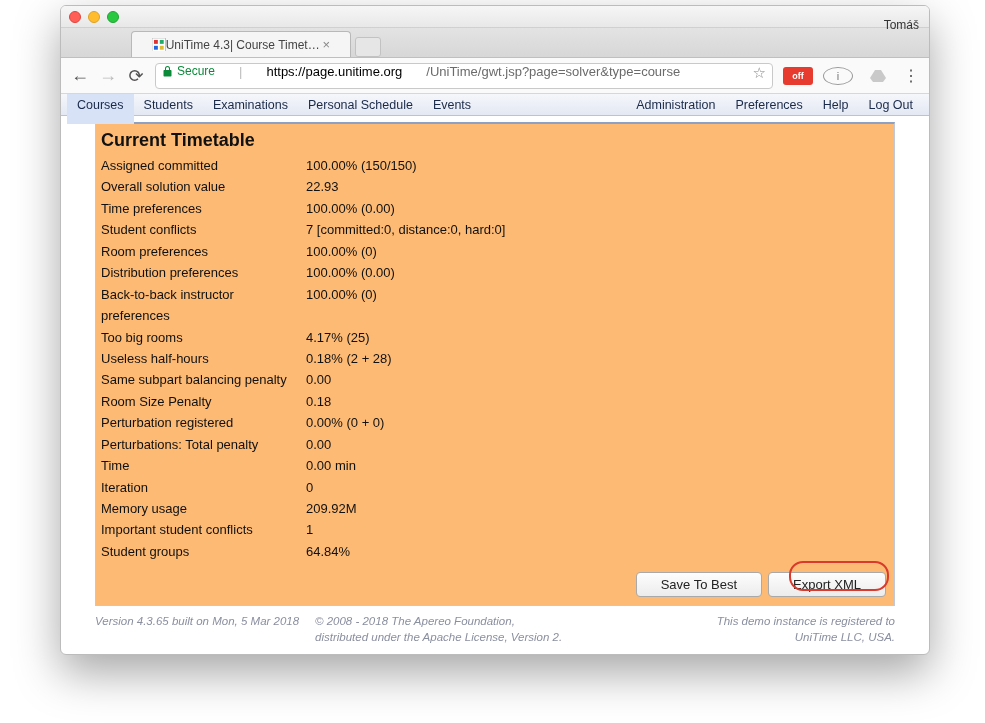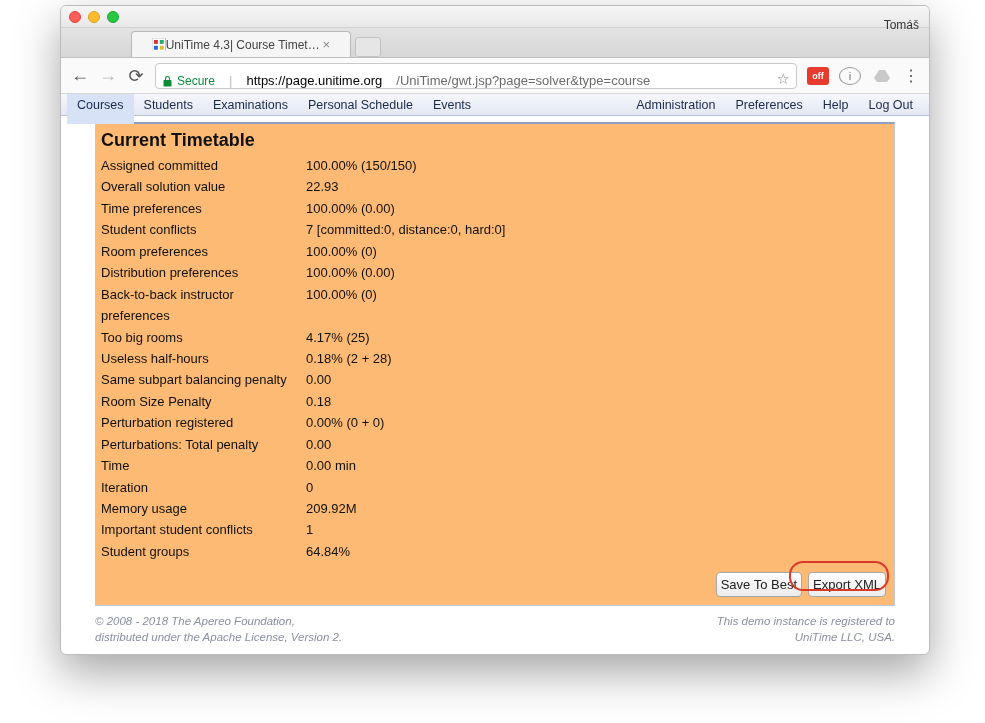--- a/index.html
+++ b/index.html
@@ -33,27 +33,27 @@
   .tab .close { margin-left:auto; color:#888; font-size:13px; cursor:pointer; }
   .newtab { width:26px; height:20px; margin-left:4px; background:#e6e6e6; border:1px solid #c2c2c2; border-radius:3px; }
   .toolbar {
     height: 36px; display:flex; align-items:center; gap:10px; padding:0 10px;
     border-bottom:1px solid #d7d7d7; background:#fafafa;
   }
   .navbtn { width:18px; height:18px; display:flex; align-items:center; justify-content:center; color:#555; cursor:pointer; font-size:18px; }
   .navbtn.dis { color:#bbb; cursor:default; }
   .omnibox {
     flex:1; height:26px; border:1px solid #c9c9c9; border-radius:4px; background:#fff;
-    display:flex; align-items:flex-end; padding:0 6px; gap:14px; font-size:13px; color:#000;
+    display:flex; align-items:flex-start; padding:0 6px; gap:24px; font-size:13px; color:#000;
   }
   .lock { color:#0a8b3a; font-size:12px; display:flex; align-items:center; gap:4px; }
   .urlpart.host { color:#000; }
   .urlpart.path { color:#6b6b6b; }
   .star { margin-left:auto; color:#888; font-size:15px; }
-  .ext { width:22px; height:18px; display:flex; align-items:center; justify-content:center; font-size:13px; }
+  .ext { width:30px; height:18px; display:flex; align-items:center; justify-content:center; font-size:13px; }
   .ext.off { background:#e63b2e; color:#fff; border-radius:3px; font-size:9px; font-weight:bold; padding:1px 2px; }
   .ext.info { color:#777; border:1px solid #999; border-radius:50%; font-size:11px; }
   .ext.drive { color:#bbb; }
   .menu3 { font-size:16px; color:#555; }
   .content { position:absolute; top:88px; left:0; right:0; bottom:0; overflow:auto; }
   .appmenu {
     height:22px; background:linear-gradient(#f5f7fb,#e3e8f3); border-bottom:1px solid #b7c3dd;
     display:flex; align-items:center; font-size:12.5px; color:#1a2a4a; padding:0 6px; gap:0;
   }
   .appmenu .mi { padding:12px 10px; cursor:pointer; }
@@ -63,21 +63,21 @@
     margin:6px 34px 8px 34px; border:1px solid #bfc9dc; border-top:2px solid #8ea1c2;
     background:#fdba74;
   }
   .panel h2 { font-size:18px; font-weight:600; padding:6px 5px 4px 5px; color:#111; }
   .rows { padding:0 5px 4px 5px; }
   .row { display:flex; font-size:13px; color:#111; line-height:1.65; }
   .row .lbl { width:205px; }
   .row .val { flex:1; }
   .btnrow { display:flex; justify-content:flex-end; gap:6px; padding:6px 8px 8px 8px; }
   .btn {
-    font-size:13px; padding:4px 4px; background:linear-gradient(#fdfdfd,#ececec);
+    font-size:13px; padding:4px 24px; background:linear-gradient(#fdfdfd,#ececec);
     border:1px solid #a9a9a9; border-radius:4px; cursor:pointer; color:#222;
   }
   .callout {
     position:absolute; border:2.5px solid #d93a2b; border-radius:14px;
     width:100px; height:30px; right:40px; top:555px; pointer-events:none;
   }
   .footer {
     margin:4px 34px 0 34px; font-size:11.5px; font-style:italic; color:#8a8fa0;
     display:flex; justify-content:space-between; line-height:1.35;
   }
@@ -233,20 +233,21 @@
             <div class="val">64.84%</div>
           </div>
         </div>
       <div class="btnrow">
         <button class="btn">Save To Best</button>
         <button class="btn">Export XML</button>
       </div>
     </div>
 
     <div class="footer">
+      <div class="left">Version 4.3.65 built on Mon, 5 Mar 2018</div>
       <div class="mid">
         <span>© 2008 - 2018 The Apereo Foundation,</span><br>
         <span>distributed under the Apache License, Version 2.</span>
       </div>
       <div class="right">
         <span>This demo instance is registered to</span><br>
         <span>UniTime LLC, USA.</span>
       </div>
     </div>
 

